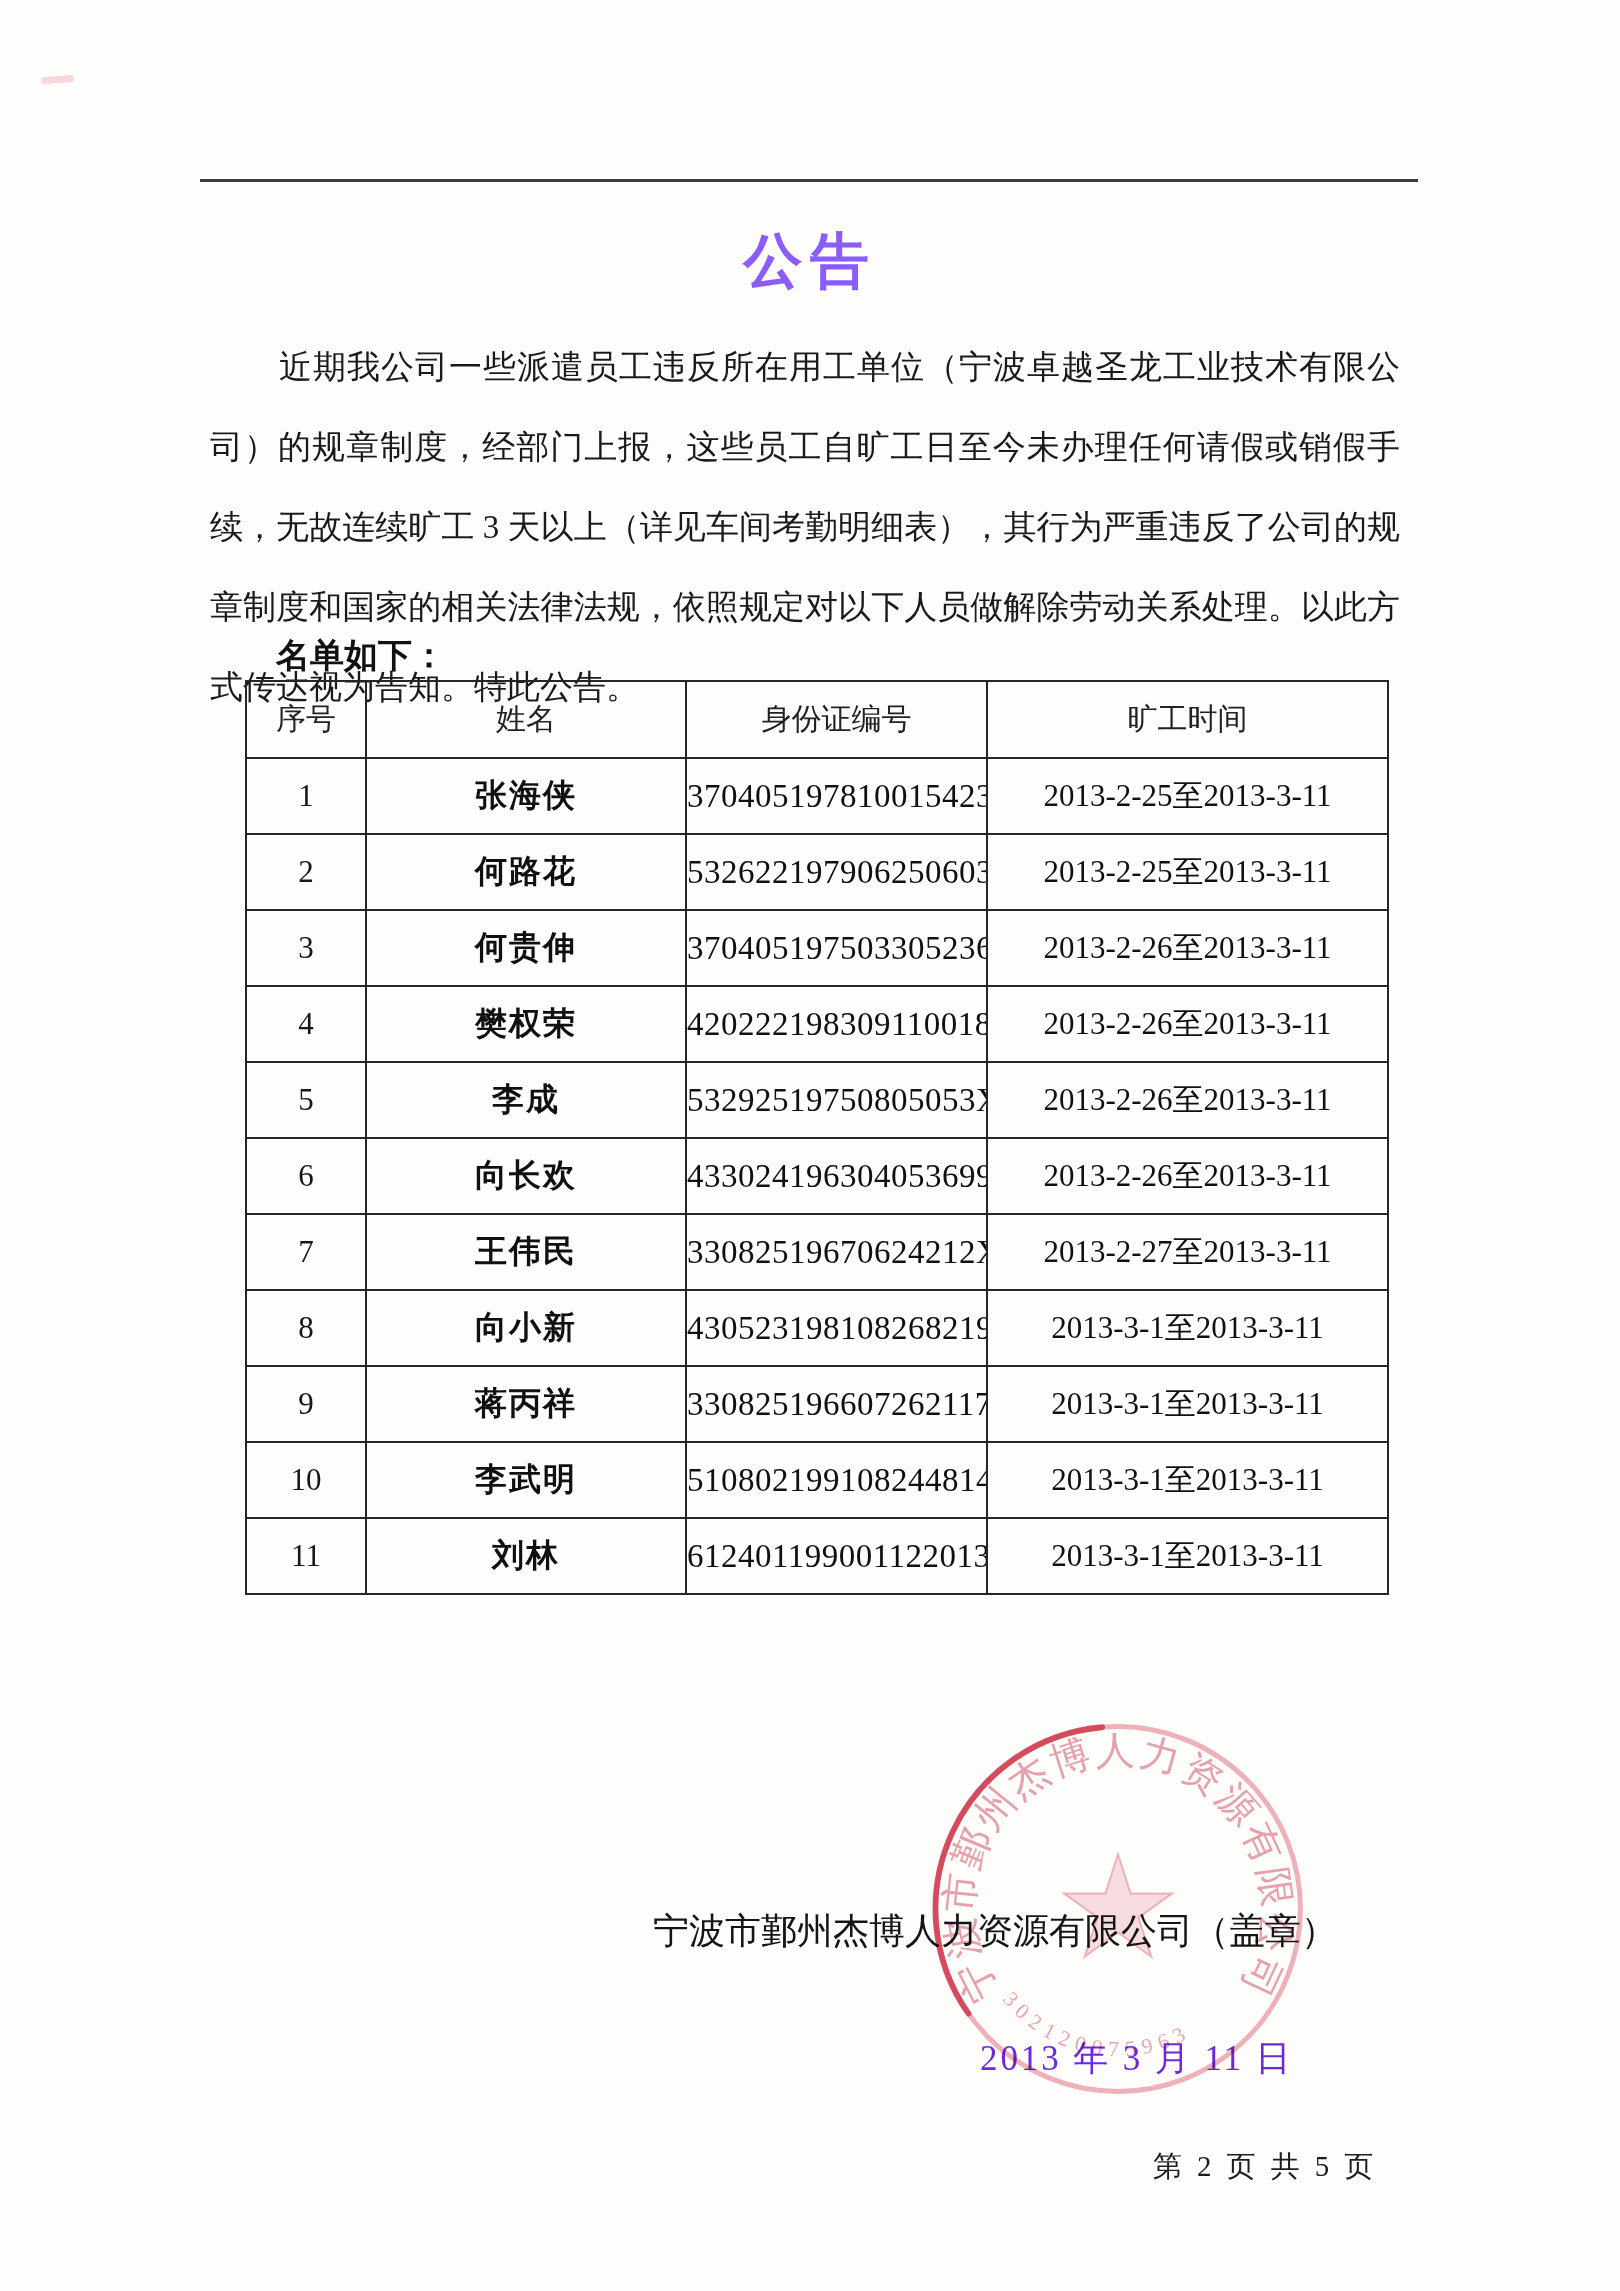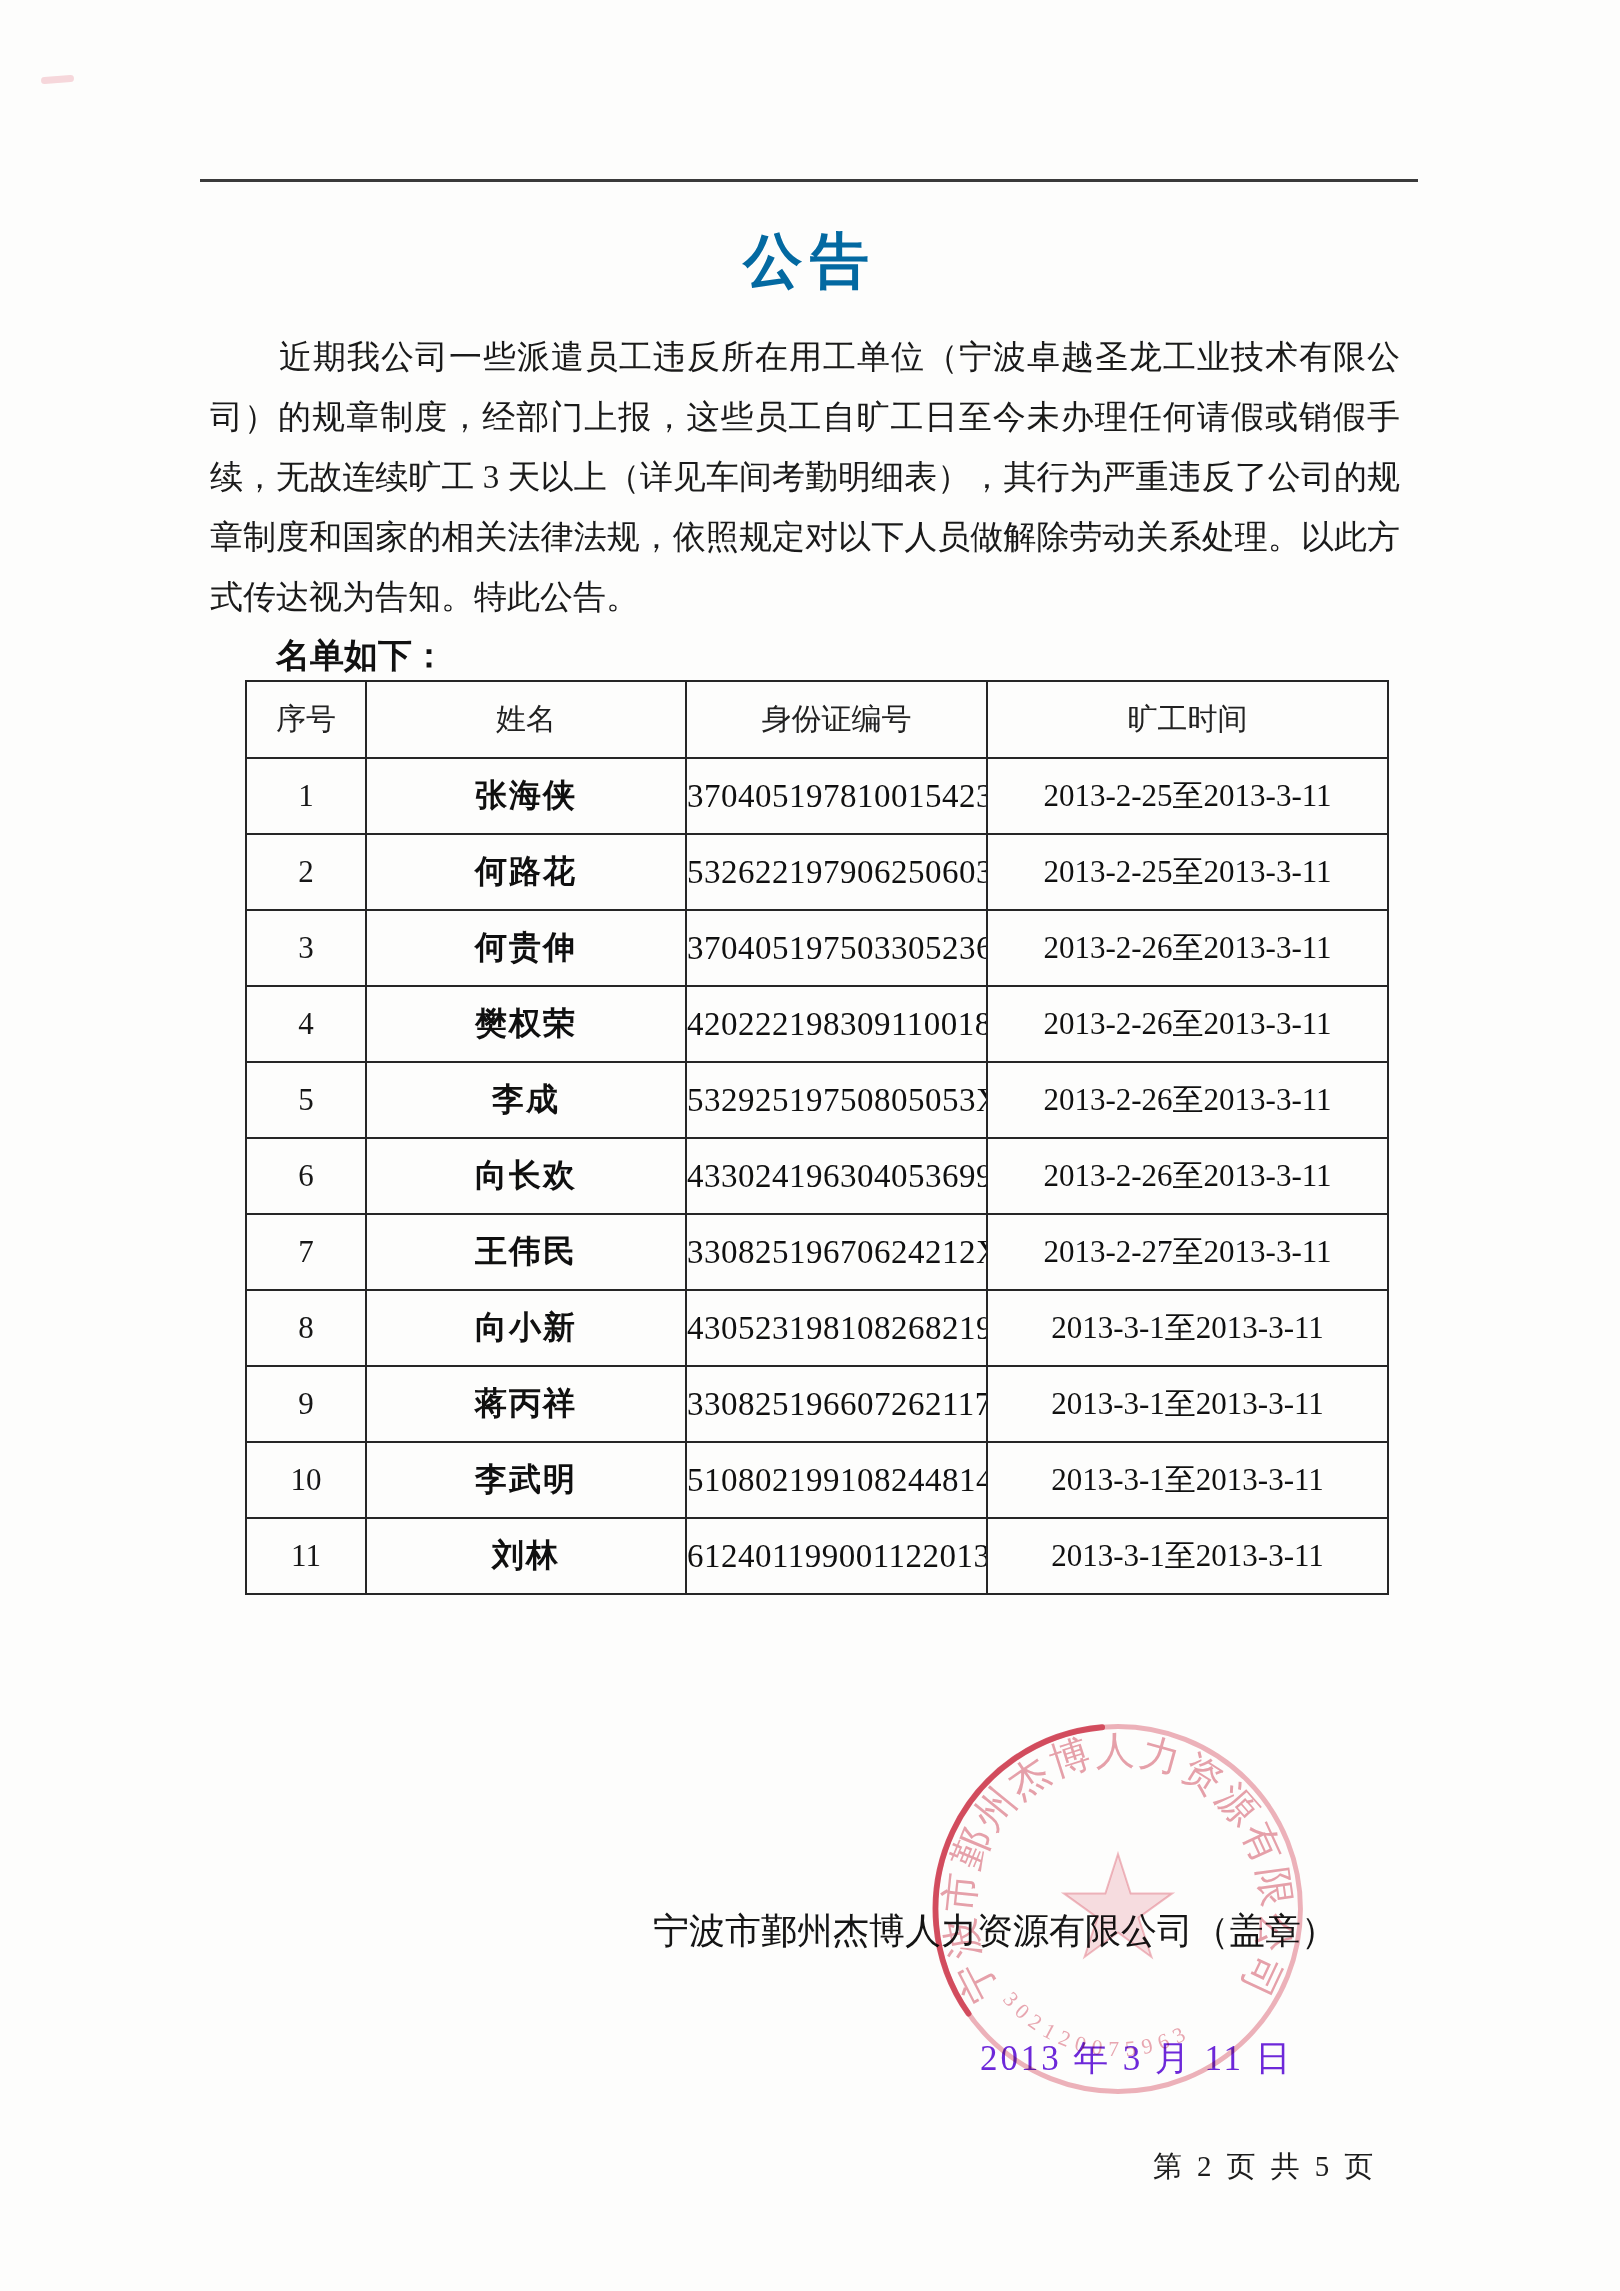--- a/index.html
+++ b/index.html
@@ -19,26 +19,26 @@
     white-space:nowrap;
   }
   .header-rule {
     position:absolute; top:179px; left:200px;
     width:1218px; height:2.9px; background:#3b3b3b;
   }
 
   .doc-title {
     position:absolute; top:222px; left:0; width:1620px;
     text-align:center; font-size:59px; font-weight:700;
-    letter-spacing:7.8px; color:#0369a1;
+    letter-spacing:7.8px; color:#8b5cf6;
   }
 
   .doc-paragraph {
     position:absolute; top:327px; left:210px; width:1190px;
-    font-size:33px; line-height:60px;
+    font-size:33px; line-height:80px;
     text-align:justify; text-indent:69px;
     color:#1a1a1a;
   }
 
   .list-intro {
     position:absolute; top:633px; left:276px;
     font-size:34px; font-weight:700; color:#111;
   }
 
   table.notice {

